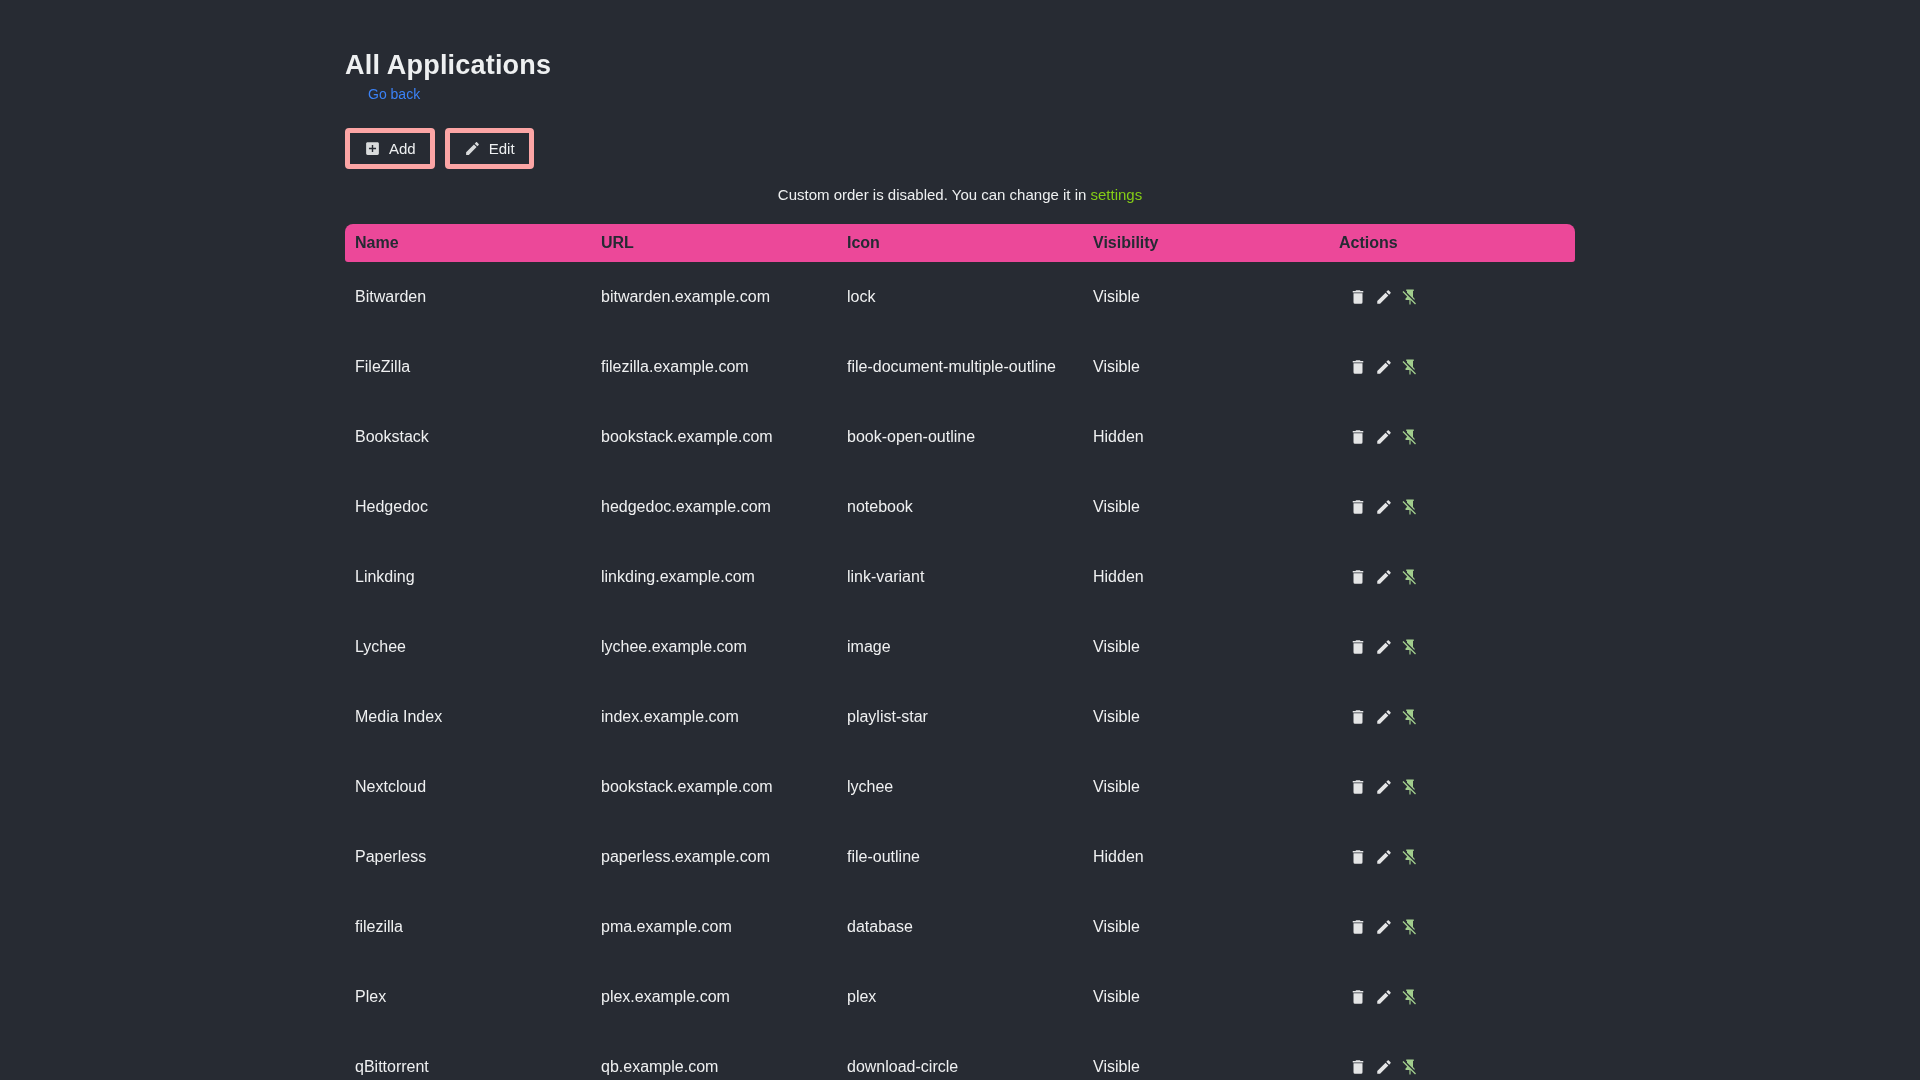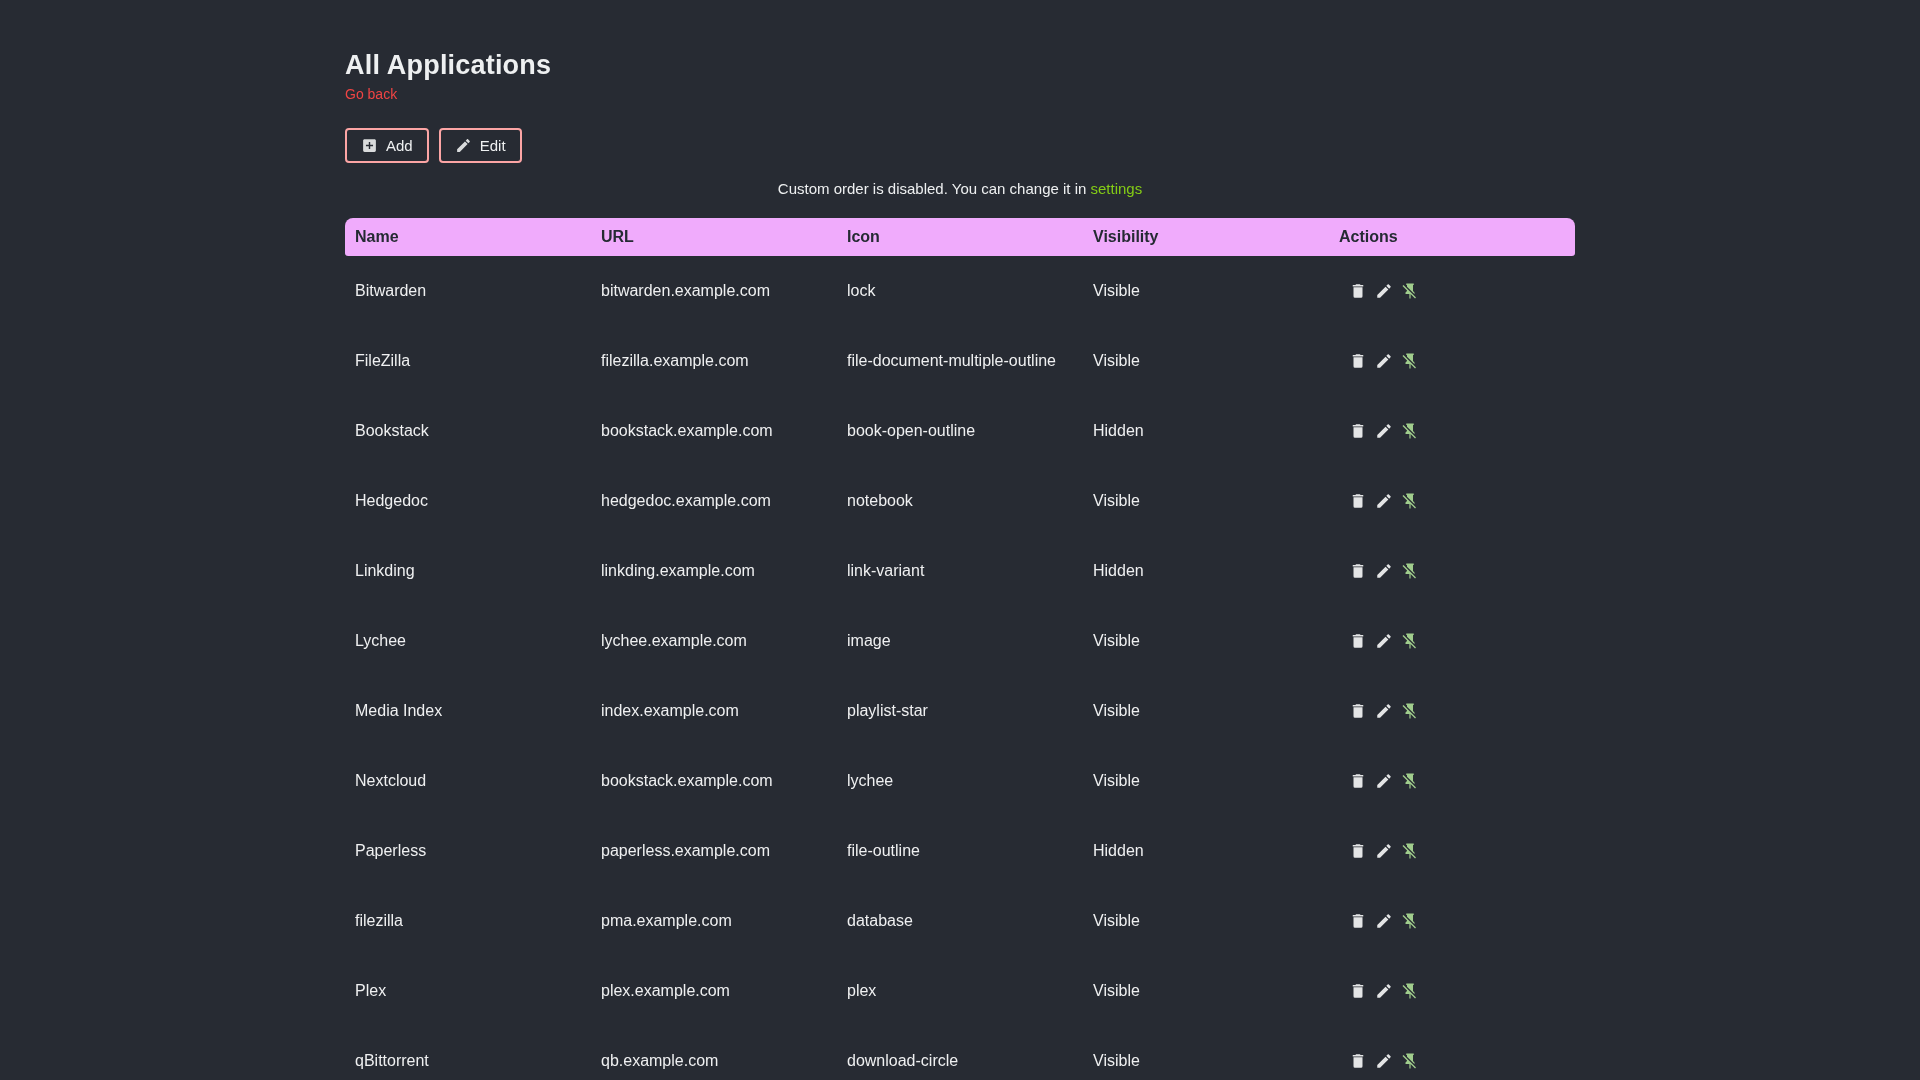--- a/index.html
+++ b/index.html
@@ -17,35 +17,36 @@
   }
   .page-title {
     font-size: 27px;
     font-weight: 700;
     color: #eef0f1;
     letter-spacing: 0.2px;
   }
   .back-link {
     display: inline-block;
     font-size: 14px;
-    color: #ef4444;
+    color: #3b82f6;
     margin-top: 5px;
     cursor: pointer;
+    margin-left: 23px;
   }
   .toolbar {
     display: flex;
     gap: 10px;
     margin-top: 25px;
   }
   .btn {
     display: inline-flex;
     align-items: center;
     gap: 8px;
     background: transparent;
-    border: 2px solid #fca5a5;
+    border: 5px solid #fca5a5;
     border-radius: 4px;
     color: #eef0f1;
     font-family: "Liberation Sans", sans-serif;
     font-size: 15px;
     padding: 7px 14px;
     cursor: pointer;
   }
   .btn svg { display: block; }
   .notice {
     text-align: center;
@@ -58,21 +59,21 @@
     cursor: pointer;
   }
   table {
     width: 100%;
     margin-top: 21px;
     border-collapse: separate;
     border-spacing: 0;
     table-layout: fixed;
   }
   th {
-    background: #f0abfc;
+    background: #ec4899;
     color: #252a33;
     font-size: 16px;
     font-weight: 700;
     text-align: left;
     padding: 10px 10px;
   }
   th:first-child { border-top-left-radius: 8px; border-bottom-left-radius: 3px; }
   th:last-child  { border-top-right-radius: 8px; border-bottom-right-radius: 3px; }
   td {
     font-size: 16px;

